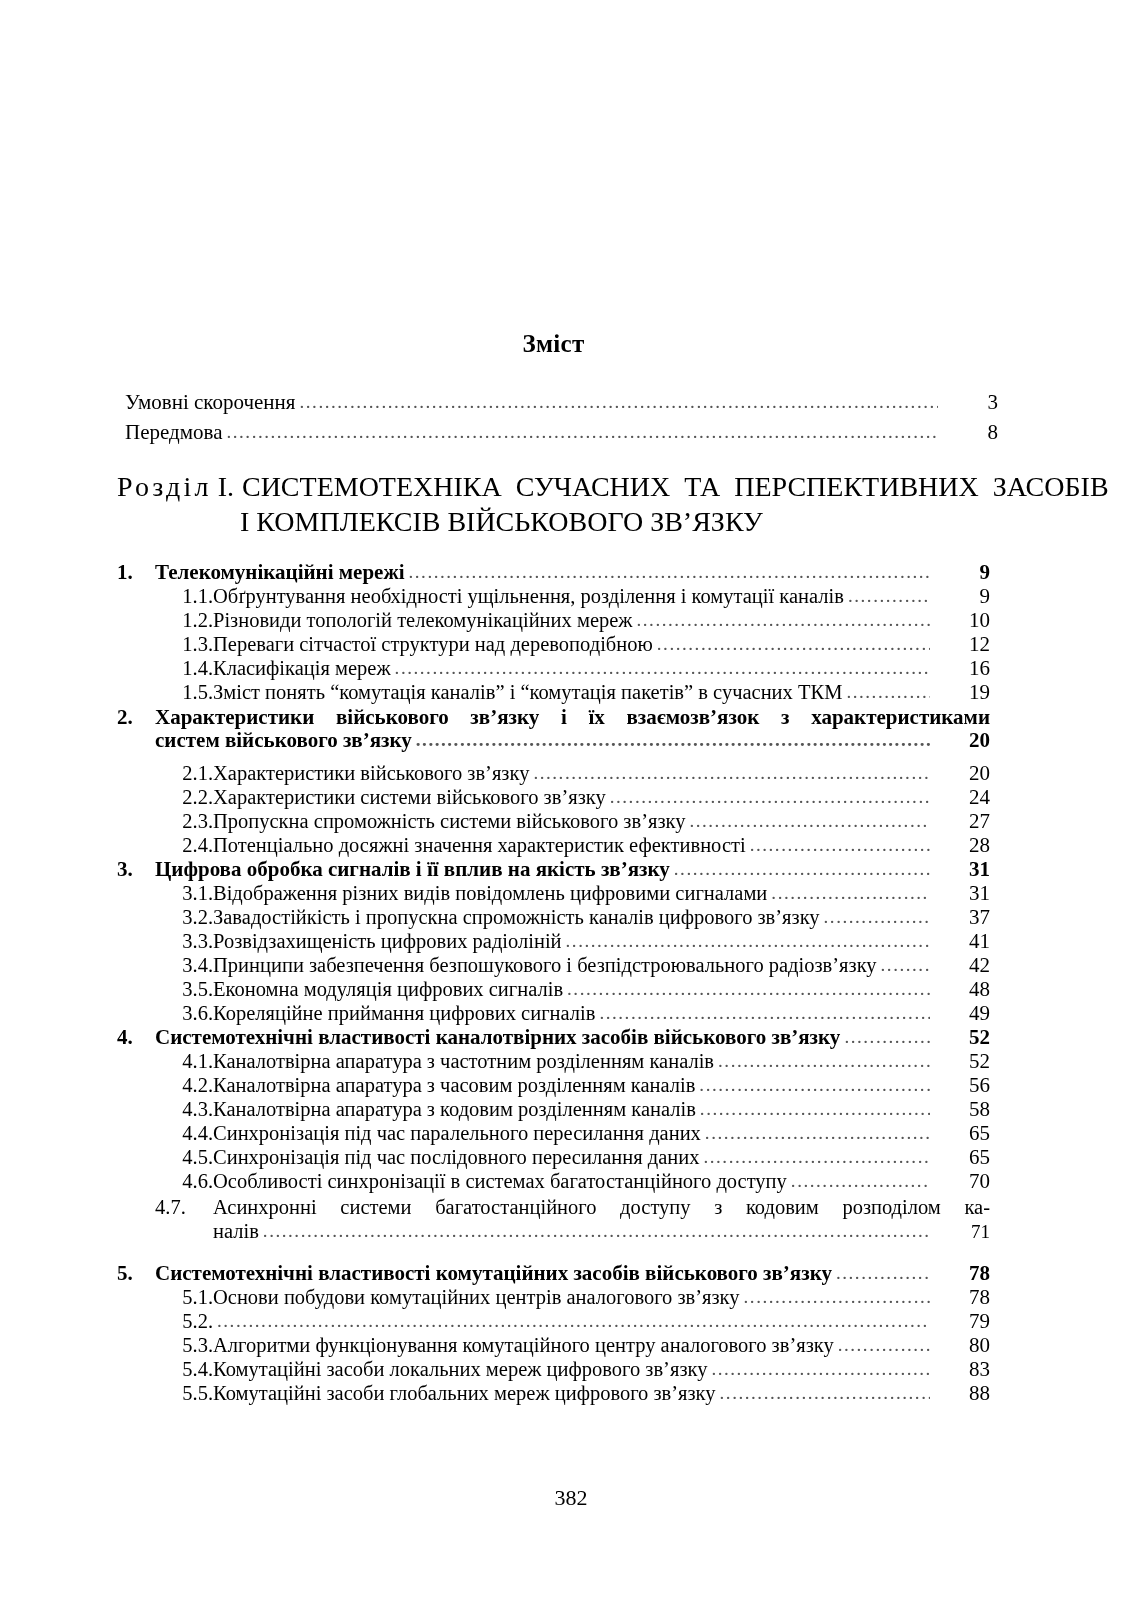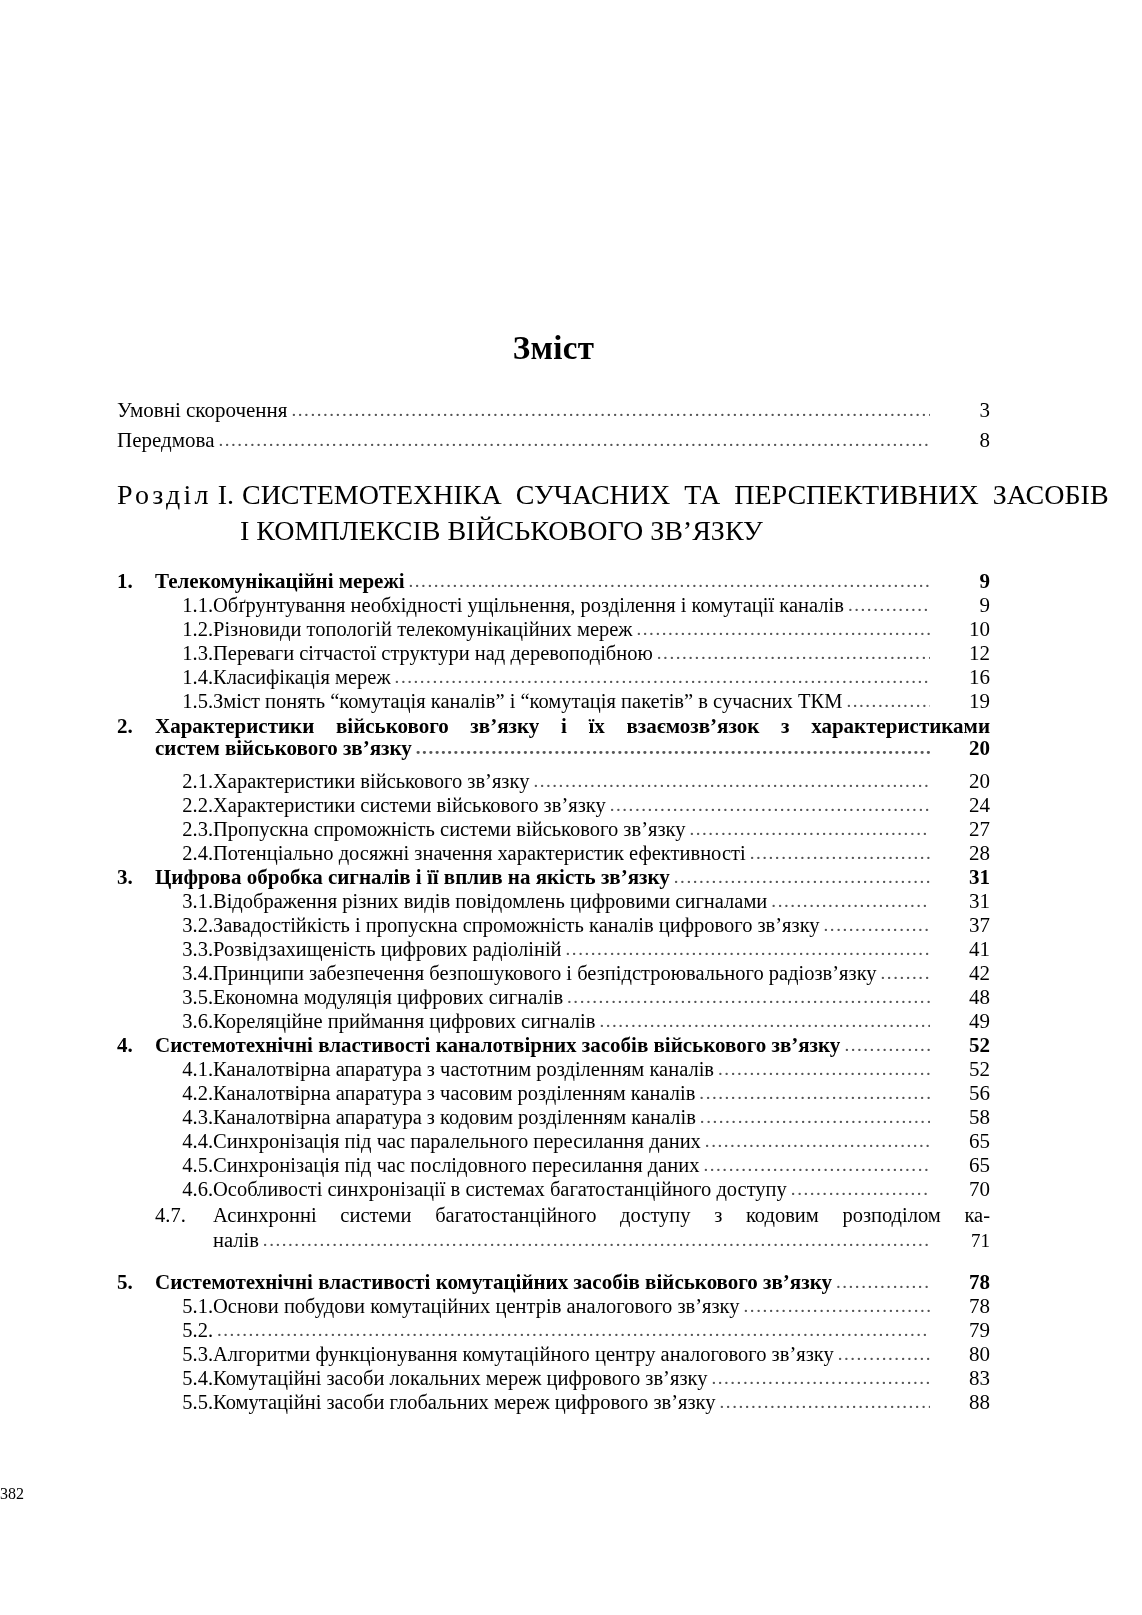--- a/index.html
+++ b/index.html
@@ -23,21 +23,21 @@
   .content {
     position: absolute;
     left: 117px;
     top: 330px;
     width: 873px;
   }
 
   
   .toc-title {
     text-align: center;
-    font-size: 33px;
+    font-size: 25px;
     font-weight: bold;
     letter-spacing: 0.3px;
     margin: 0 0 34px 0;
     line-height: 1.1;
   }
 
   
   .row {
     display: flex;
     align-items: baseline;
@@ -71,20 +71,21 @@
   .row .pg {
     flex: 0 0 58px;
     text-align: right;
     white-space: nowrap;
   }
 
   
   .front {
     font-size: 21px;
     margin-bottom: 9px;
+    margin-left: 8px;
   }
   .front .txt { font-weight: normal; }
   .front .pg { font-size: 21px; }
 
   
   .part {
     margin: 26px 0 22px 0;
     font-size: 28px;
     line-height: 1.28;
   }
@@ -205,22 +206,22 @@
 
   
   .gap-top { margin-top: 2px; }
 
   
   .footer {
     position: absolute;
     left: 0;
     right: 0;
     top: 1485px;
-    text-align: left;
-    font-size: 16px;
+    text-align: center;
+    font-size: 22px;
   }
 </style>
 </head>
 <body>
 
 <div class="page">
   <div class="content">
 
     <div class="toc-title">Зміст</div>
 

